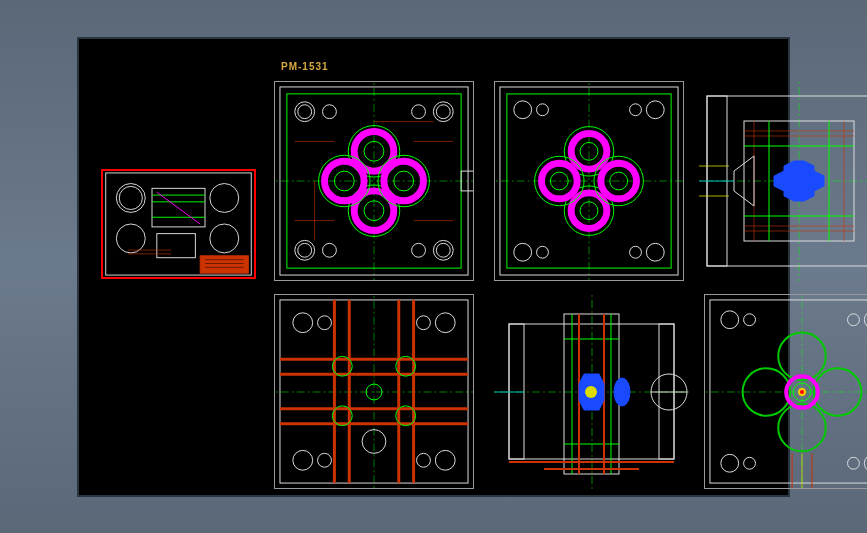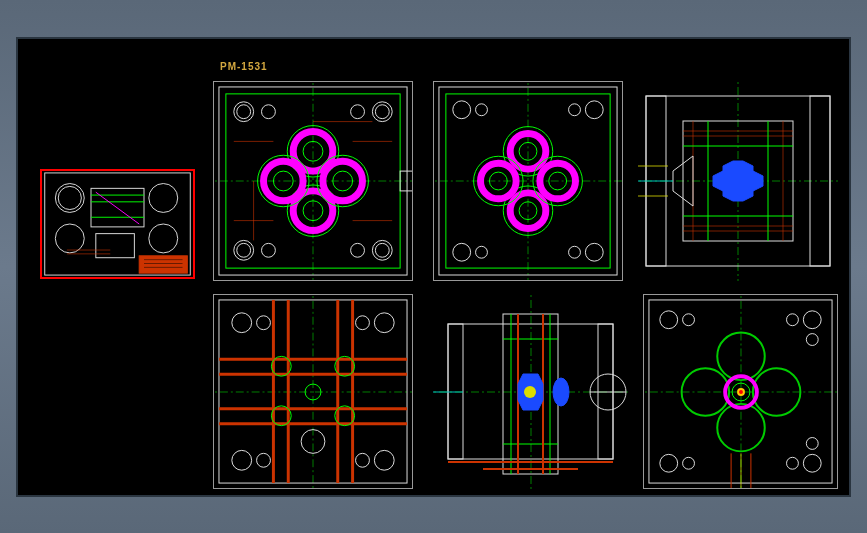--- a/index.html
+++ b/index.html
@@ -7,21 +7,21 @@
   width: 867px;
   height: 533px;
   background: linear-gradient(to bottom, #5a6878 0%, #6b7a8c 50%, #5a6878 100%);
   display: flex;
   align-items: center;
   justify-content: center;
   font-family: Arial, sans-serif;
   overflow: hidden;
 }
 .canvas {
-  width: 835px;
+  width: 713px;
   height: 460px;
   background: #000;
   border: 2px solid #2a3540;
   position: relative;
 }
 .label {
   position: absolute;
   font-size: 10px;
   color: #d4a840;
   font-weight: bold;

